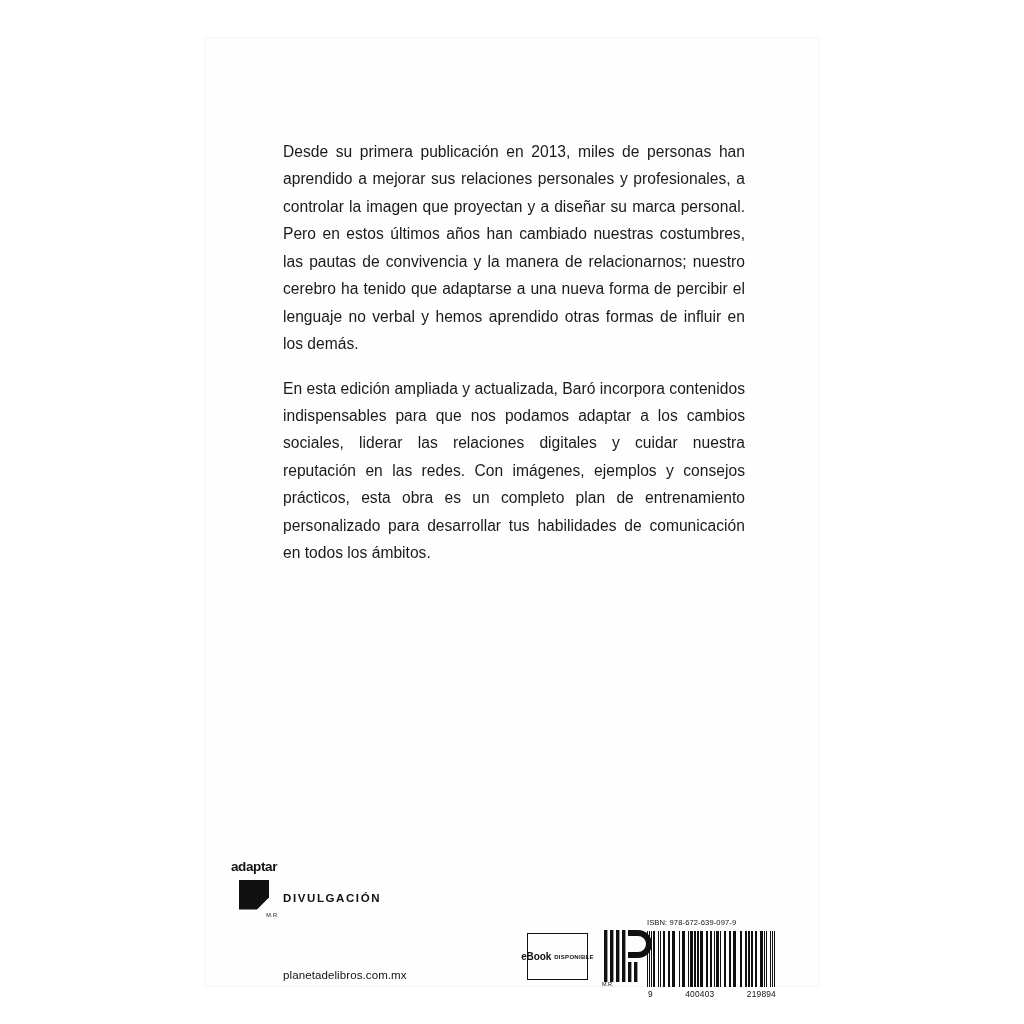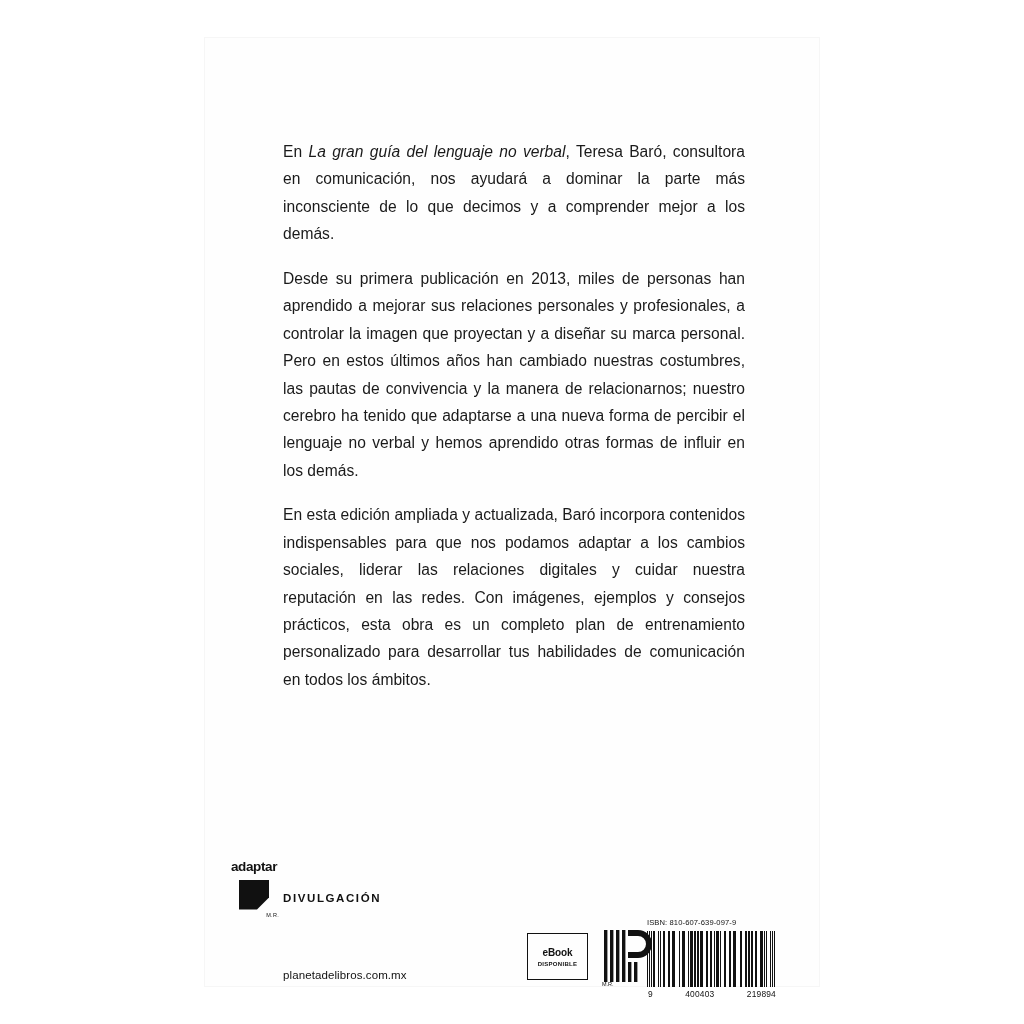--- a/index.html
+++ b/index.html
@@ -124,21 +124,21 @@
 
   
   .ebook-badge {
     position: absolute;
     left: 322px;
     top: 95px;
     width: 59px;
     height: 45px;
     border: 1.6px solid #111;
     display: flex;
-    flex-direction: column;
+    flex-direction: row;
     align-items: center;
     justify-content: center;
     gap: 3px;
   }
   .ebook-badge .l1 {
     font-size: 10px;
     font-weight: 700;
     color: #111;
     letter-spacing: -0.1px;
   }
@@ -203,21 +203,20 @@
   }
 </style>
 </head>
 <body>
 
 <div class="cover">
 
   <div class="content">
 
     <div class="body-text">
-      <p><span>En </span><em>La gran guía del lenguaje no verbal</em><span>, Teresa Baró, consultora en comunicación, nos ayudará a dominar la parte más inconsciente de lo que decimos y a comprender mejor a los demás.</span></p>
       <p>Desde su primera publicación en 2013, miles de personas han aprendido a mejorar sus relaciones personales y profesionales, a controlar la imagen que proyectan y a diseñar su marca personal. Pero en estos últimos años han cambiado nuestras costumbres, las pautas de convivencia y la manera de relacionarnos; nuestro cerebro ha tenido que adaptarse a una nueva forma de percibir el lenguaje no verbal y hemos aprendido otras formas de influir en los demás.</p>
       <p>En esta edición ampliada y actualizada, Baró incorpora contenidos indispensables para que nos podamos adaptar a los cambios sociales, liderar las relaciones digitales y cuidar nuestra reputación en las redes. Con imágenes, ejemplos y consejos prácticos, esta obra es un completo plan de entrenamiento personalizado para desarrollar tus habilidades de comunicación en todos los ámbitos.</p>
     </div>
   </div>
 
   <div class="footer">
 
     <div class="imprint">
       <div class="imprint-wordmark">adaptar</div>
       <div class="imprint-mark">
@@ -243,21 +242,21 @@
           <rect x="20" y="4" width="3.4" height="52"></rect>
           <path d="M26 4 h10 a14 14 0 0 1 0 28 h-10 v-6 h10 a8 8 0 0 0 0-16 h-10 z"></path>
           <rect x="26" y="36" width="3.4" height="20"></rect>
           <rect x="32" y="36" width="3.4" height="20"></rect>
         </g>
       </svg>
     </div>
     <div class="planeta-mr">M.R.</div>
 
     <div class="barcode-block">
-      <div class="isbn-line">ISBN: 810-607-639-097-9</div>
+      <div class="isbn-line">ISBN: 978-672-639-097-9</div>
       <div class="barcode" id="barcode">
           <i style="width:1.06px;background:#111;"></i>
           <i style="width:1.06px;background:transparent;"></i>
           <i style="width:1.06px;background:#111;"></i>
           <i style="width:1.06px;background:transparent;"></i>
           <i style="width:1.06px;background:#111;"></i>
           <i style="width:1.06px;background:transparent;"></i>
           <i style="width:2.11px;background:#111;"></i>
           <i style="width:2.11px;background:transparent;"></i>
           <i style="width:1.06px;background:#111;"></i>

